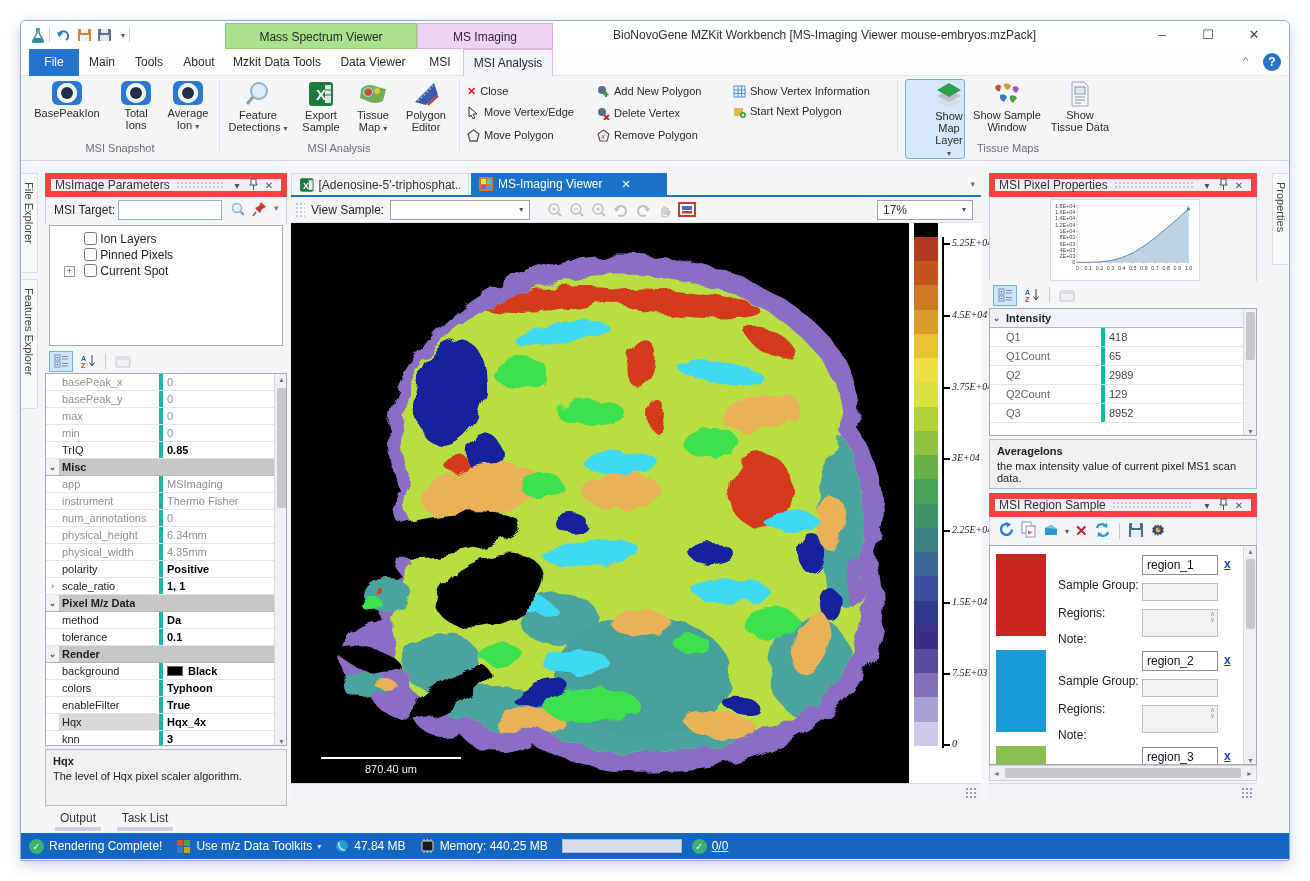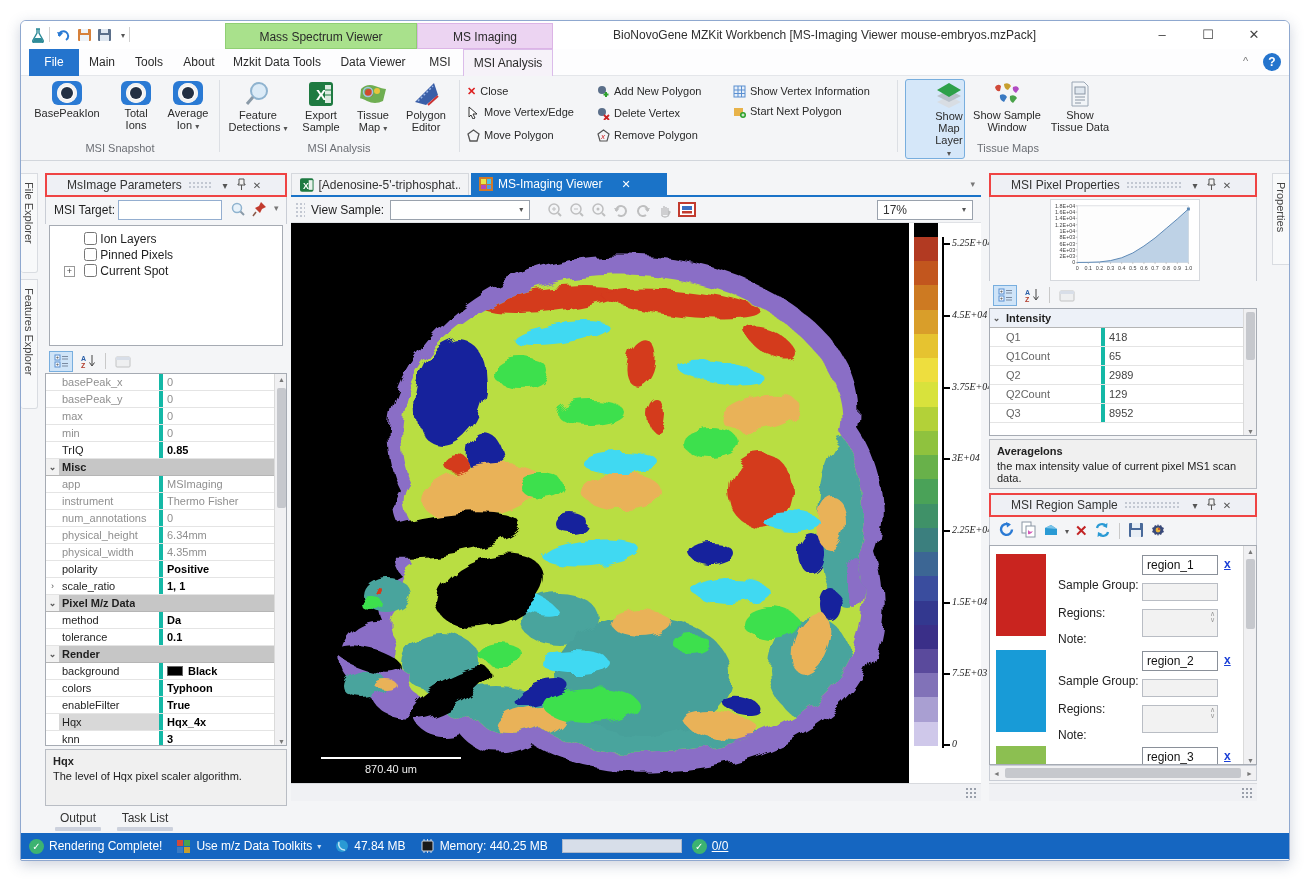--- a/index.html
+++ b/index.html
@@ -34,21 +34,21 @@
   .caret { font-size:8px; color:#555; }
   .lens { width:30px; height:24px; border-radius:6px; background:#2a7ad4; position:relative; }
   .lens::after { content:""; position:absolute; left:5px; top:2px; width:20px; height:20px; border-radius:50%; background:#ffffff; box-shadow:inset 0 0 0 3px #f2f2f2; }
   .lens::before { content:""; position:absolute; left:9px; top:6px; width:12px; height:12px; border-radius:50%; background:#233043; z-index:2; }
 
   
   .vtab { position:absolute; writing-mode:vertical-lr; font-size:11px; color:#444; background:#f8f9fa; border:1px solid #d9dce1; border-left:none; padding:8px 2px; border-radius:0 0 3px 3px; }
   .vtab-r { position:absolute; writing-mode:vertical-lr; font-size:11px; color:#444; background:#f8f9fa; border:1px solid #d9dce1; border-right:none; padding:8px 2px; }
 
   
-  .panel-hd { position:absolute; height:24px; background:#eef0f5; border:2px solid #ef4444; display:flex; align-items:center; padding:0 20px; font-size:12px; color:#333; }
+  .panel-hd { position:absolute; height:24px; background:#eef0f5; border:6px solid #ef4444; display:flex; align-items:center; padding:0 4px; font-size:12px; color:#333; }
   .panel-hd .dots { flex:1; height:8px; margin:0 6px; background:radial-gradient(circle,#c3c8d2 1px,transparent 1.1px); background-size:4px 4px; }
   .hd-ic { width:16px; text-align:center; color:#555; font-size:10px; }
   .whitebox { position:absolute; background:#fff; border:1px solid #a6abb3; }
 
   
   .pgrid-toolbar { position:absolute; height:24px; display:flex; align-items:center; gap:3px; }
   .tb-ic { width:24px; height:21px; border:1px solid transparent; display:flex; align-items:center; justify-content:center; }
   .tb-ic.sel { background:#cfe4f8; border-color:#78aede; }
   .tb-ic.dim { opacity:.45; }
   .tb-vsep { width:1px; height:16px; background:#c9c9c9; margin:0 2px; }

